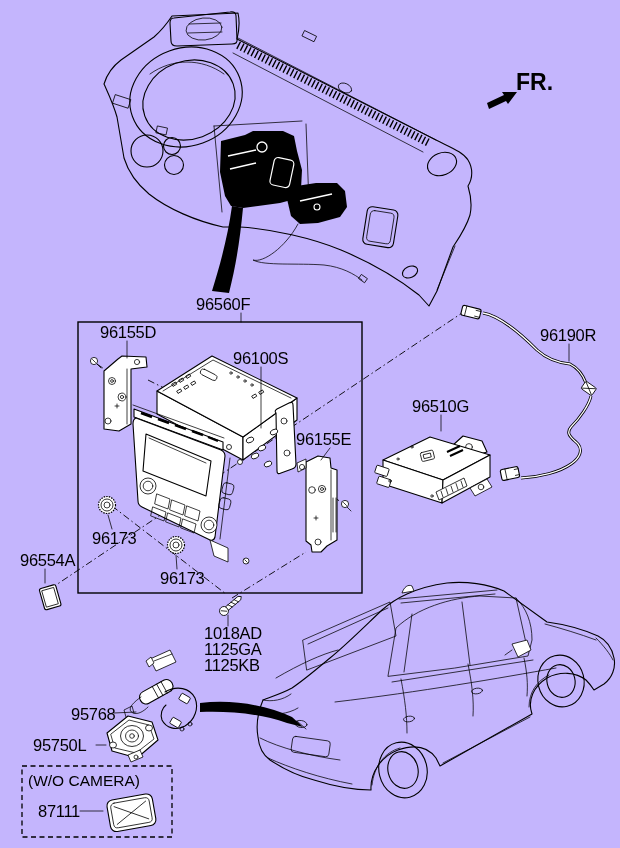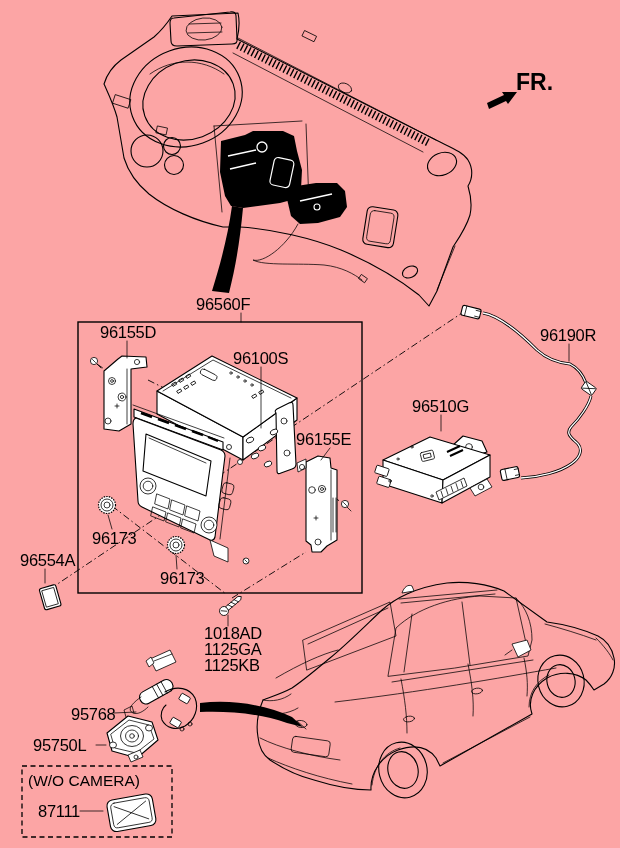--- a/index.html
+++ b/index.html
@@ -1,16 +1,16 @@
 <!DOCTYPE html>
 <html><head>
 <meta charset="utf-8">
 <style>
   html,body{margin:0;padding:0;background:#fff;}
-  .page{position:relative;width:620px;height:848px;background:#fca5a5;overflow:hidden;}
+  .page{position:relative;width:620px;height:848px;background:#c4b5fd;overflow:hidden;}
   svg{display:block;}
   .ln{fill:none;stroke:#000;stroke-width:1.1;stroke-linecap:round;stroke-linejoin:round;}
   .thin{fill:none;stroke:#000;stroke-width:.75;stroke-linecap:round;stroke-linejoin:round;}
   .wfill{fill:#fff;stroke:#000;stroke-width:1.1;stroke-linejoin:round;}
   .wfill2{fill:#fff;stroke:#000;stroke-width:.8;stroke-linejoin:round;}
   .blk{fill:#000;stroke:none;}
   .dashdot{fill:none;stroke:#000;stroke-width:.9;stroke-dasharray:7 3 1.5 3;}
   .wline{fill:none;stroke:#fff;stroke-width:1.4;}
   .lbl{font:16.5px "Liberation Sans",sans-serif;fill:#000;letter-spacing:-0.3px;}
   .lblsm{font:15.5px "Liberation Sans",sans-serif;fill:#000;}

